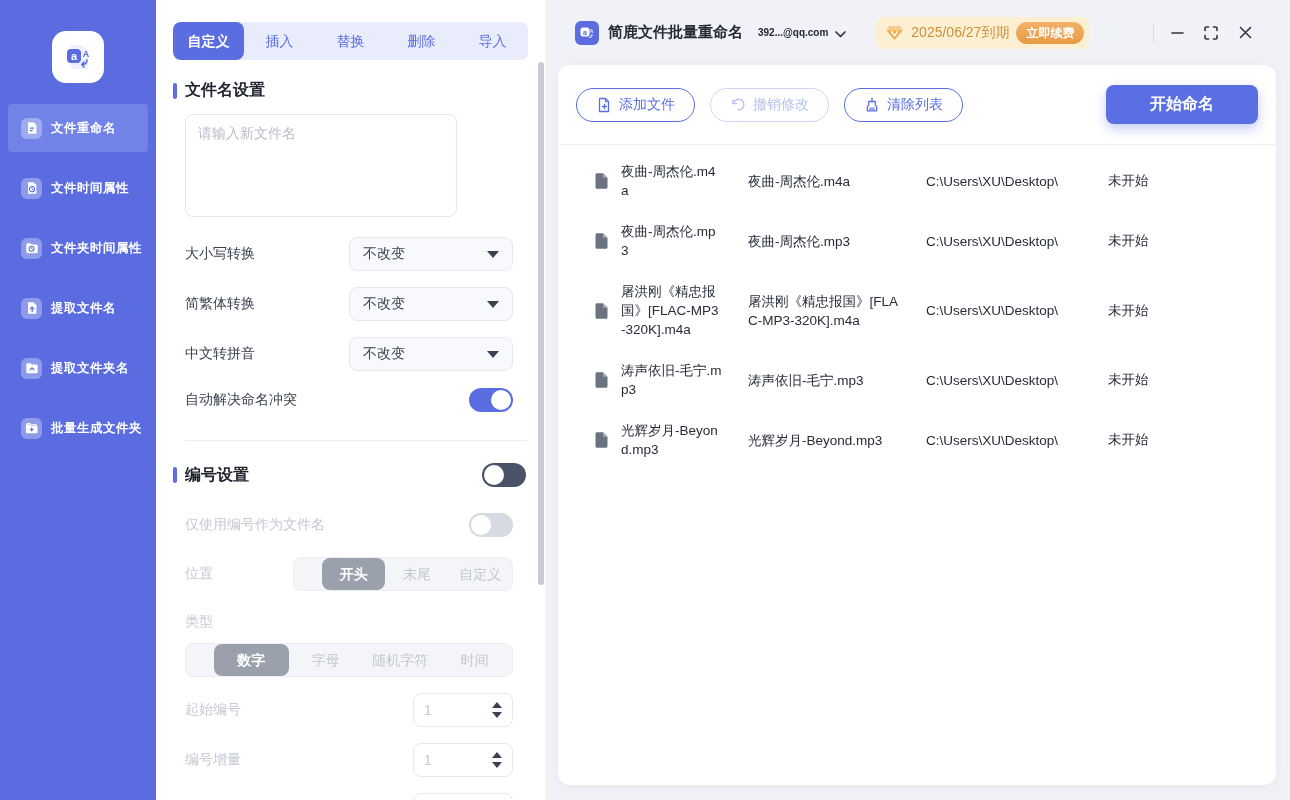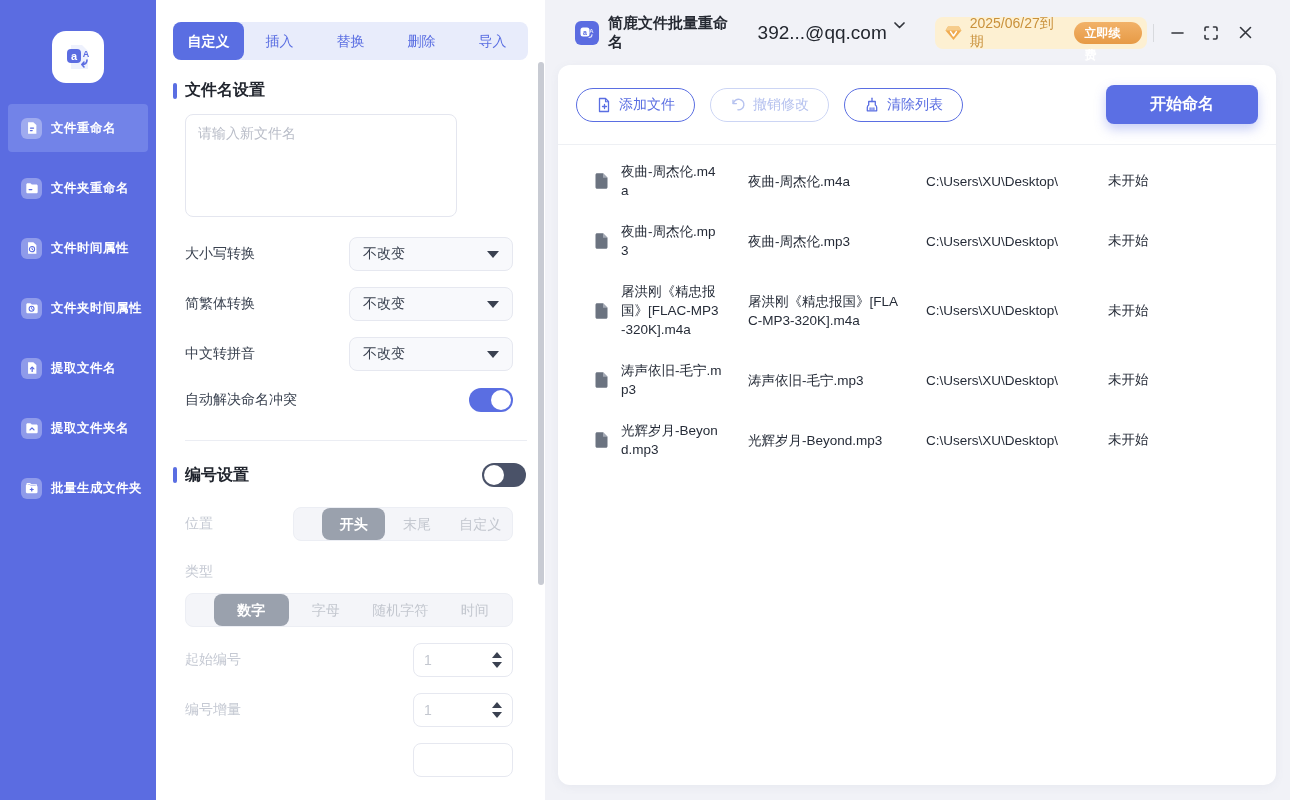--- a/index.html
+++ b/index.html
@@ -63,21 +63,21 @@
             border-bottom:6px solid #3a4150; }
   .tri-dn { width:0; height:0; border-left:5px solid transparent; border-right:5px solid transparent;
             border-top:6px solid #3a4150; }
   .mid-scroll { position:absolute; top:62px; right:1px; width:6px; height:523px; border-radius:3px; background:#c8cbd3; }
   
   .right { flex:1; display:flex; flex-direction:column; min-width:0; }
   .titlebar { height:65px; display:flex; align-items:center; padding:0 28px 0 30px; flex-shrink:0; }
   .appicon { width:24px; height:24px; border-radius:6px; background:#5b6ce1; display:flex; align-items:center;
              justify-content:center; }
   .apptitle { font-size:15px; font-weight:bold; color:#262a33; margin-left:9px; }
-  .account { font-size:19px; font-weight:normal; color:#23272f; margin-left:15px; display:flex; align-items:flex-start;
+  .account { font-size:10px; font-weight:bold; color:#23272f; margin-left:15px; display:flex; align-items:flex-end;
              gap:7px; cursor:pointer; }
   .license { margin-left:30px; height:32px; background:#fdf0d2; border-radius:8px; display:flex; align-items:center;
              padding:0 5px 0 9px; gap:7px; }
   .expiry { font-size:14px; color:#c9913c; }
   .renew { height:22px; border-radius:11px; padding:0 10px; background:linear-gradient(#f2b269,#e79a45);
            color:#fff; font-size:12px; font-weight:bold; line-height:22px; cursor:pointer; }
   .tb-spacer { flex:1; }
   .tb-div { width:1px; height:18px; background:#d8dade; margin:0 6px; }
   .winbtn { width:34px; height:34px; display:flex; align-items:center; justify-content:center; cursor:pointer;
             color:#33363d; }
@@ -121,29 +121,20 @@
         <span class="tile">
           <svg width="14" height="14" viewBox="0 0 16 16">
             <path d="M3.5 1.5h6L13 4.5v10H3.5z" fill="#fff"></path>
             <rect x="5.5" y="7.3" width="5" height="1.5" rx=".75" fill="#5b6ce1"></rect>
             <rect x="5.5" y="10.2" width="3.4" height="1.5" rx=".75" fill="#5b6ce1"></rect>
           </svg>
         </span>
         <span class="lbl">文件重命名</span>
       </div>
 
-      <div class="nav-item">
-        <span class="tile">
-          <svg width="14" height="14" viewBox="0 0 16 16">
-            <path d="M1.5 4c0-.8.7-1.5 1.5-1.5h3.2l1.6 1.6H13c.8 0 1.5.7 1.5 1.5v6.9c0 .8-.7 1.5-1.5 1.5H3c-.8 0-1.5-.7-1.5-1.5z" fill="#fff"></path>
-            <rect x="4" y="9" width="4.5" height="1.5" rx=".75" fill="#5b6ce1"></rect>
-          </svg>
-        </span>
-        <span class="lbl">文件夹重命名</span>
-      </div>
 
       <div class="nav-item">
         <span class="tile">
           <svg width="14" height="14" viewBox="0 0 16 16">
             <path d="M3.5 1.5h6L13 4.5v10H3.5z" fill="#fff"></path>
             <circle cx="8" cy="9.3" r="3" fill="#fff" stroke="#5b6ce1" stroke-width="1.2"></circle>
             <path d="M8 7.9v1.5l1.2.8" stroke="#5b6ce1" stroke-width="1.1" fill="none" stroke-linecap="round"></path>
           </svg>
         </span>
         <span class="lbl">文件时间属性</span>
@@ -256,20 +247,26 @@
   <div class="num-head">
     <div class="sec-head" style="margin:0;">
       <span class="sec-bar"></span>
       <span class="sec-title">编号设置</span>
     </div>
     <div class="toggle off-dark">
         <span class="knob"></span>
       </div>
   </div>
 
+  <div class="form-row" style="margin-top:26px;">
+    <span class="dis-label">仅使用编号作为文件名</span>
+    <div class="toggle off-dis">
+        <span class="knob"></span>
+      </div>
+  </div>
 
   <div class="form-row" style="margin-top:20px;">
     <span class="dis-label">位置</span>
     <div class="seg-group pos-group">
 
         <div class="seg active">开头</div>
 
         <div class="seg">末尾</div>
 
         <div class="seg">自定义</div>

